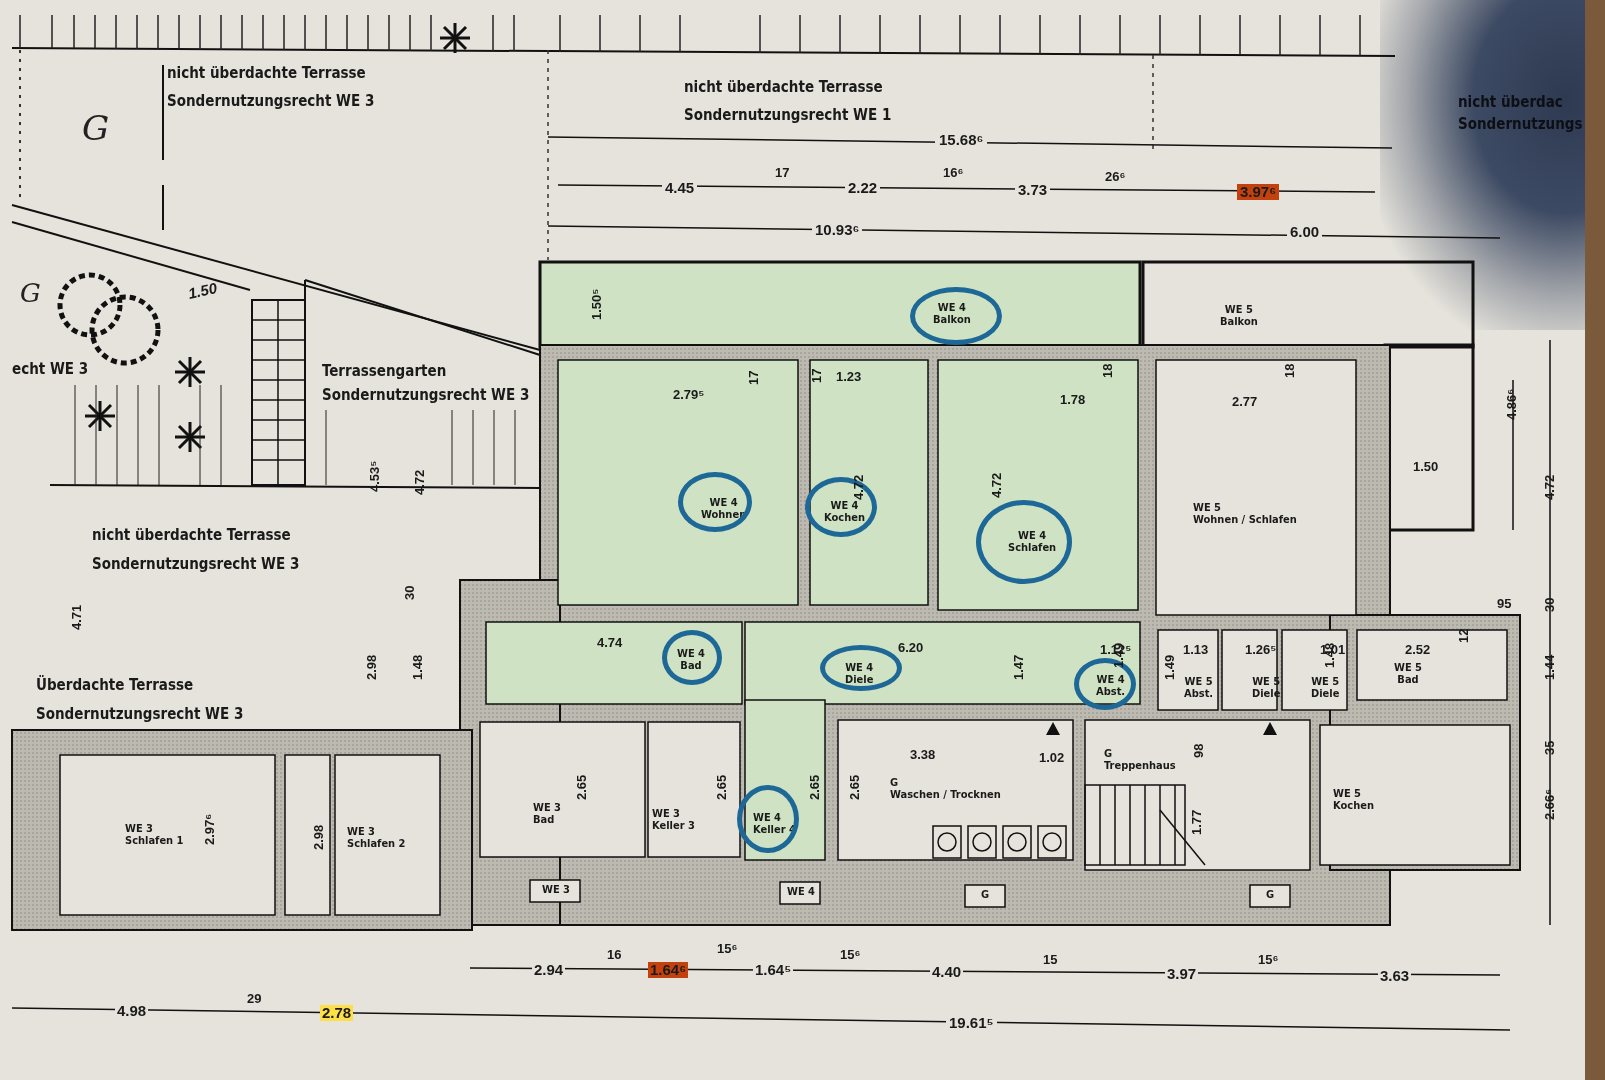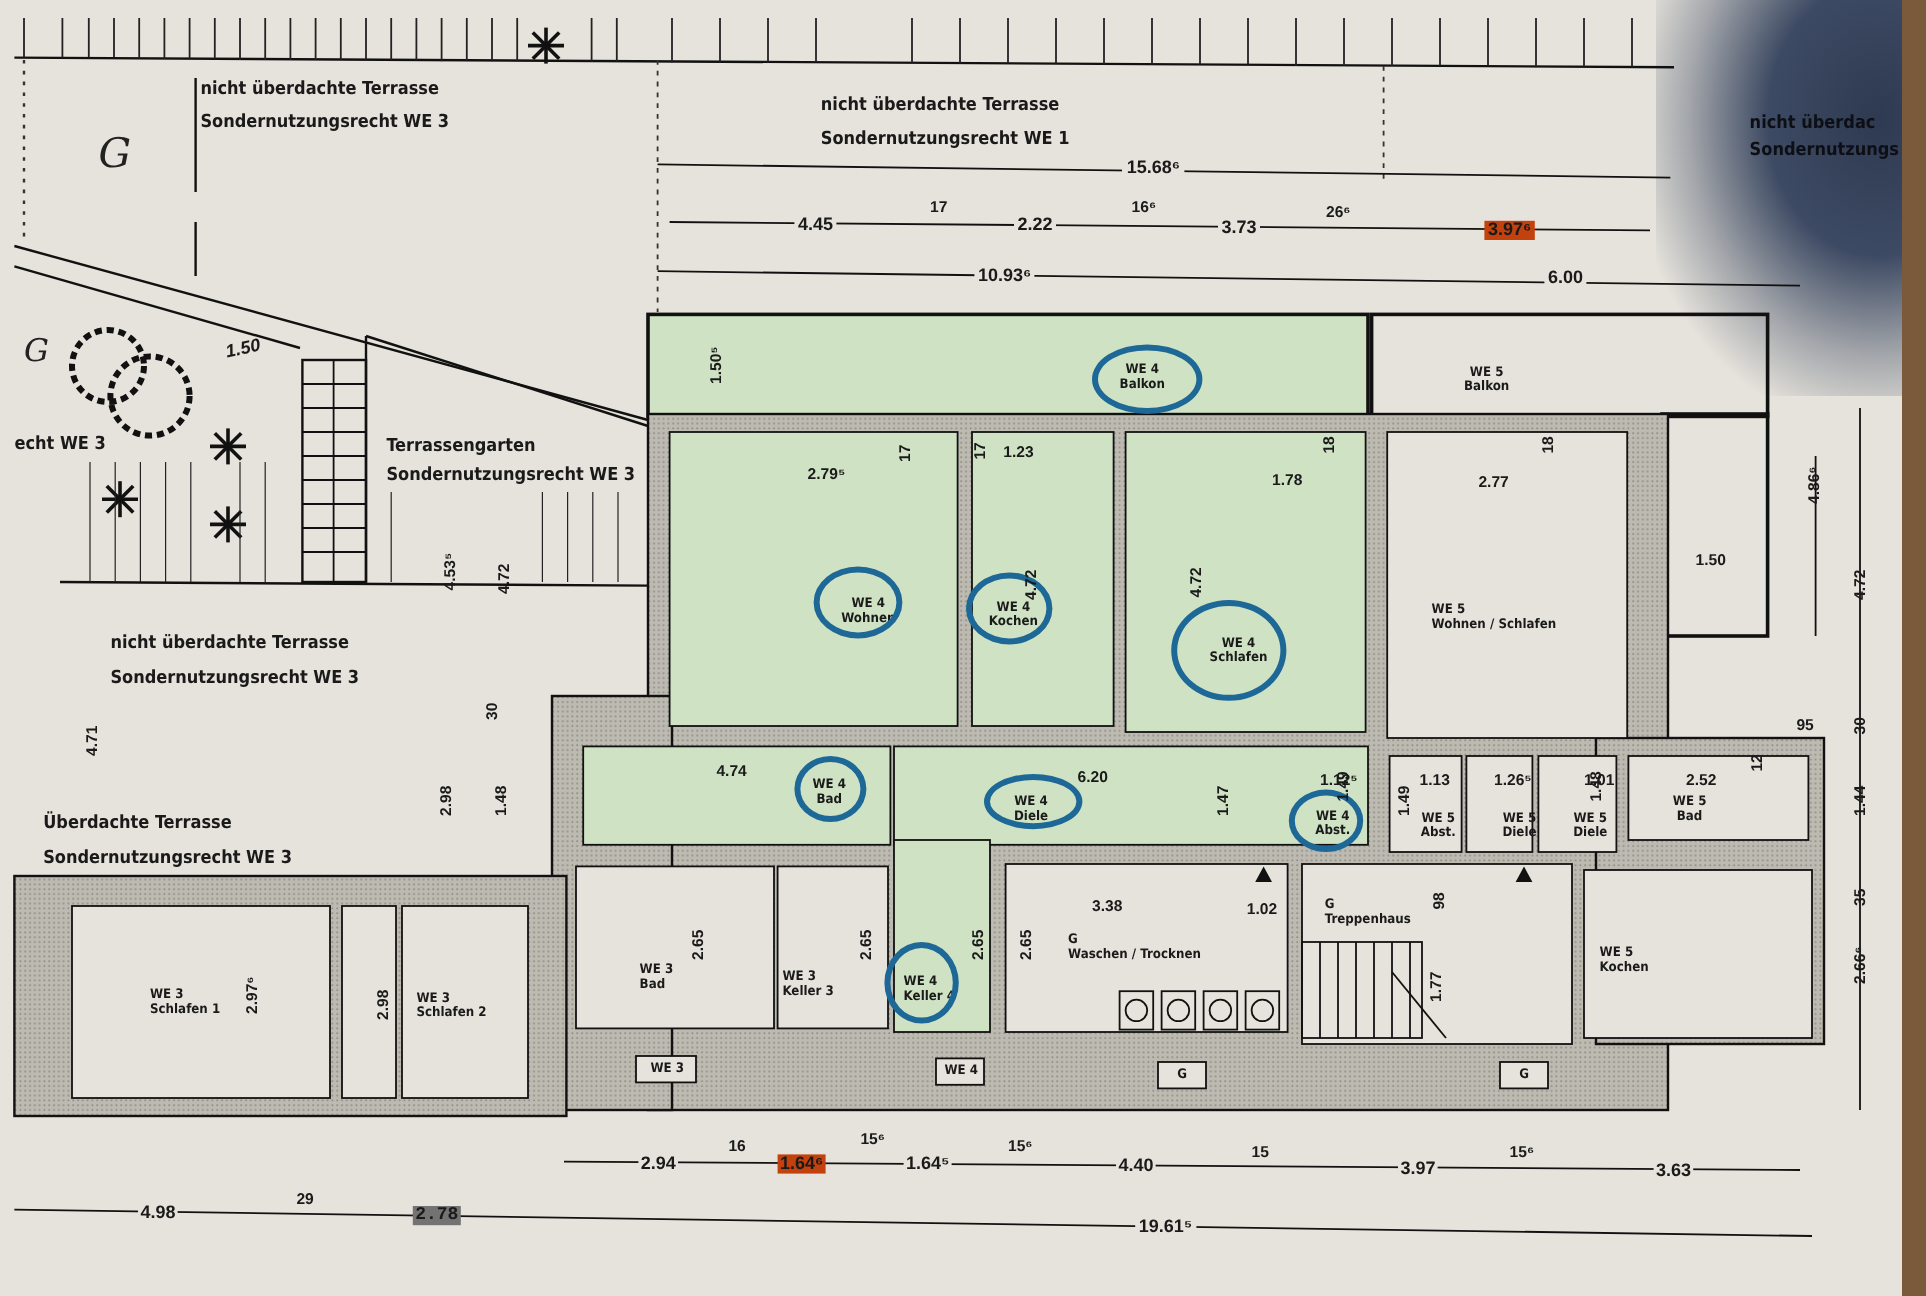--- a/index.html
+++ b/index.html
@@ -417,14 +417,14 @@
 <div class="lbl dimsm" style="left:717px;top:942px;">15⁶</div>
 <div class="lbl dim" style="left:753px;top:962px;background:#e6e3dc;padding:0 2px;">1.64⁵</div>
 <div class="lbl dimsm" style="left:840px;top:948px;">15⁶</div>
 <div class="lbl dim" style="left:930px;top:964px;background:#e6e3dc;padding:0 2px;">4.40</div>
 <div class="lbl dimsm" style="left:1043px;top:953px;">15</div>
 <div class="lbl dim" style="left:1165px;top:966px;background:#e6e3dc;padding:0 2px;">3.97</div>
 <div class="lbl dimsm" style="left:1258px;top:953px;">15⁶</div>
 <div class="lbl dim" style="left:1378px;top:968px;background:#e6e3dc;padding:0 2px;">3.63</div>
 <div class="lbl dim" style="left:115px;top:1003px;background:#e6e3dc;padding:0 2px;">4.98</div>
 <div class="lbl dimsm" style="left:247px;top:992px;">29</div>
-<div class="lbl dim" style="left:344px;top:1005px;background:#737373;padding:0 2px;font-family:Liberation Mono, monospace;">2.78</div>
+<div class="lbl dim" style="left:320px;top:1005px;background:#fde047;padding:0 2px;">2.78</div>
 <div class="lbl dim" style="left:946px;top:1015px;background:#e6e3dc;padding:0 3px;">19.61⁵</div>
 
 </body></html>

